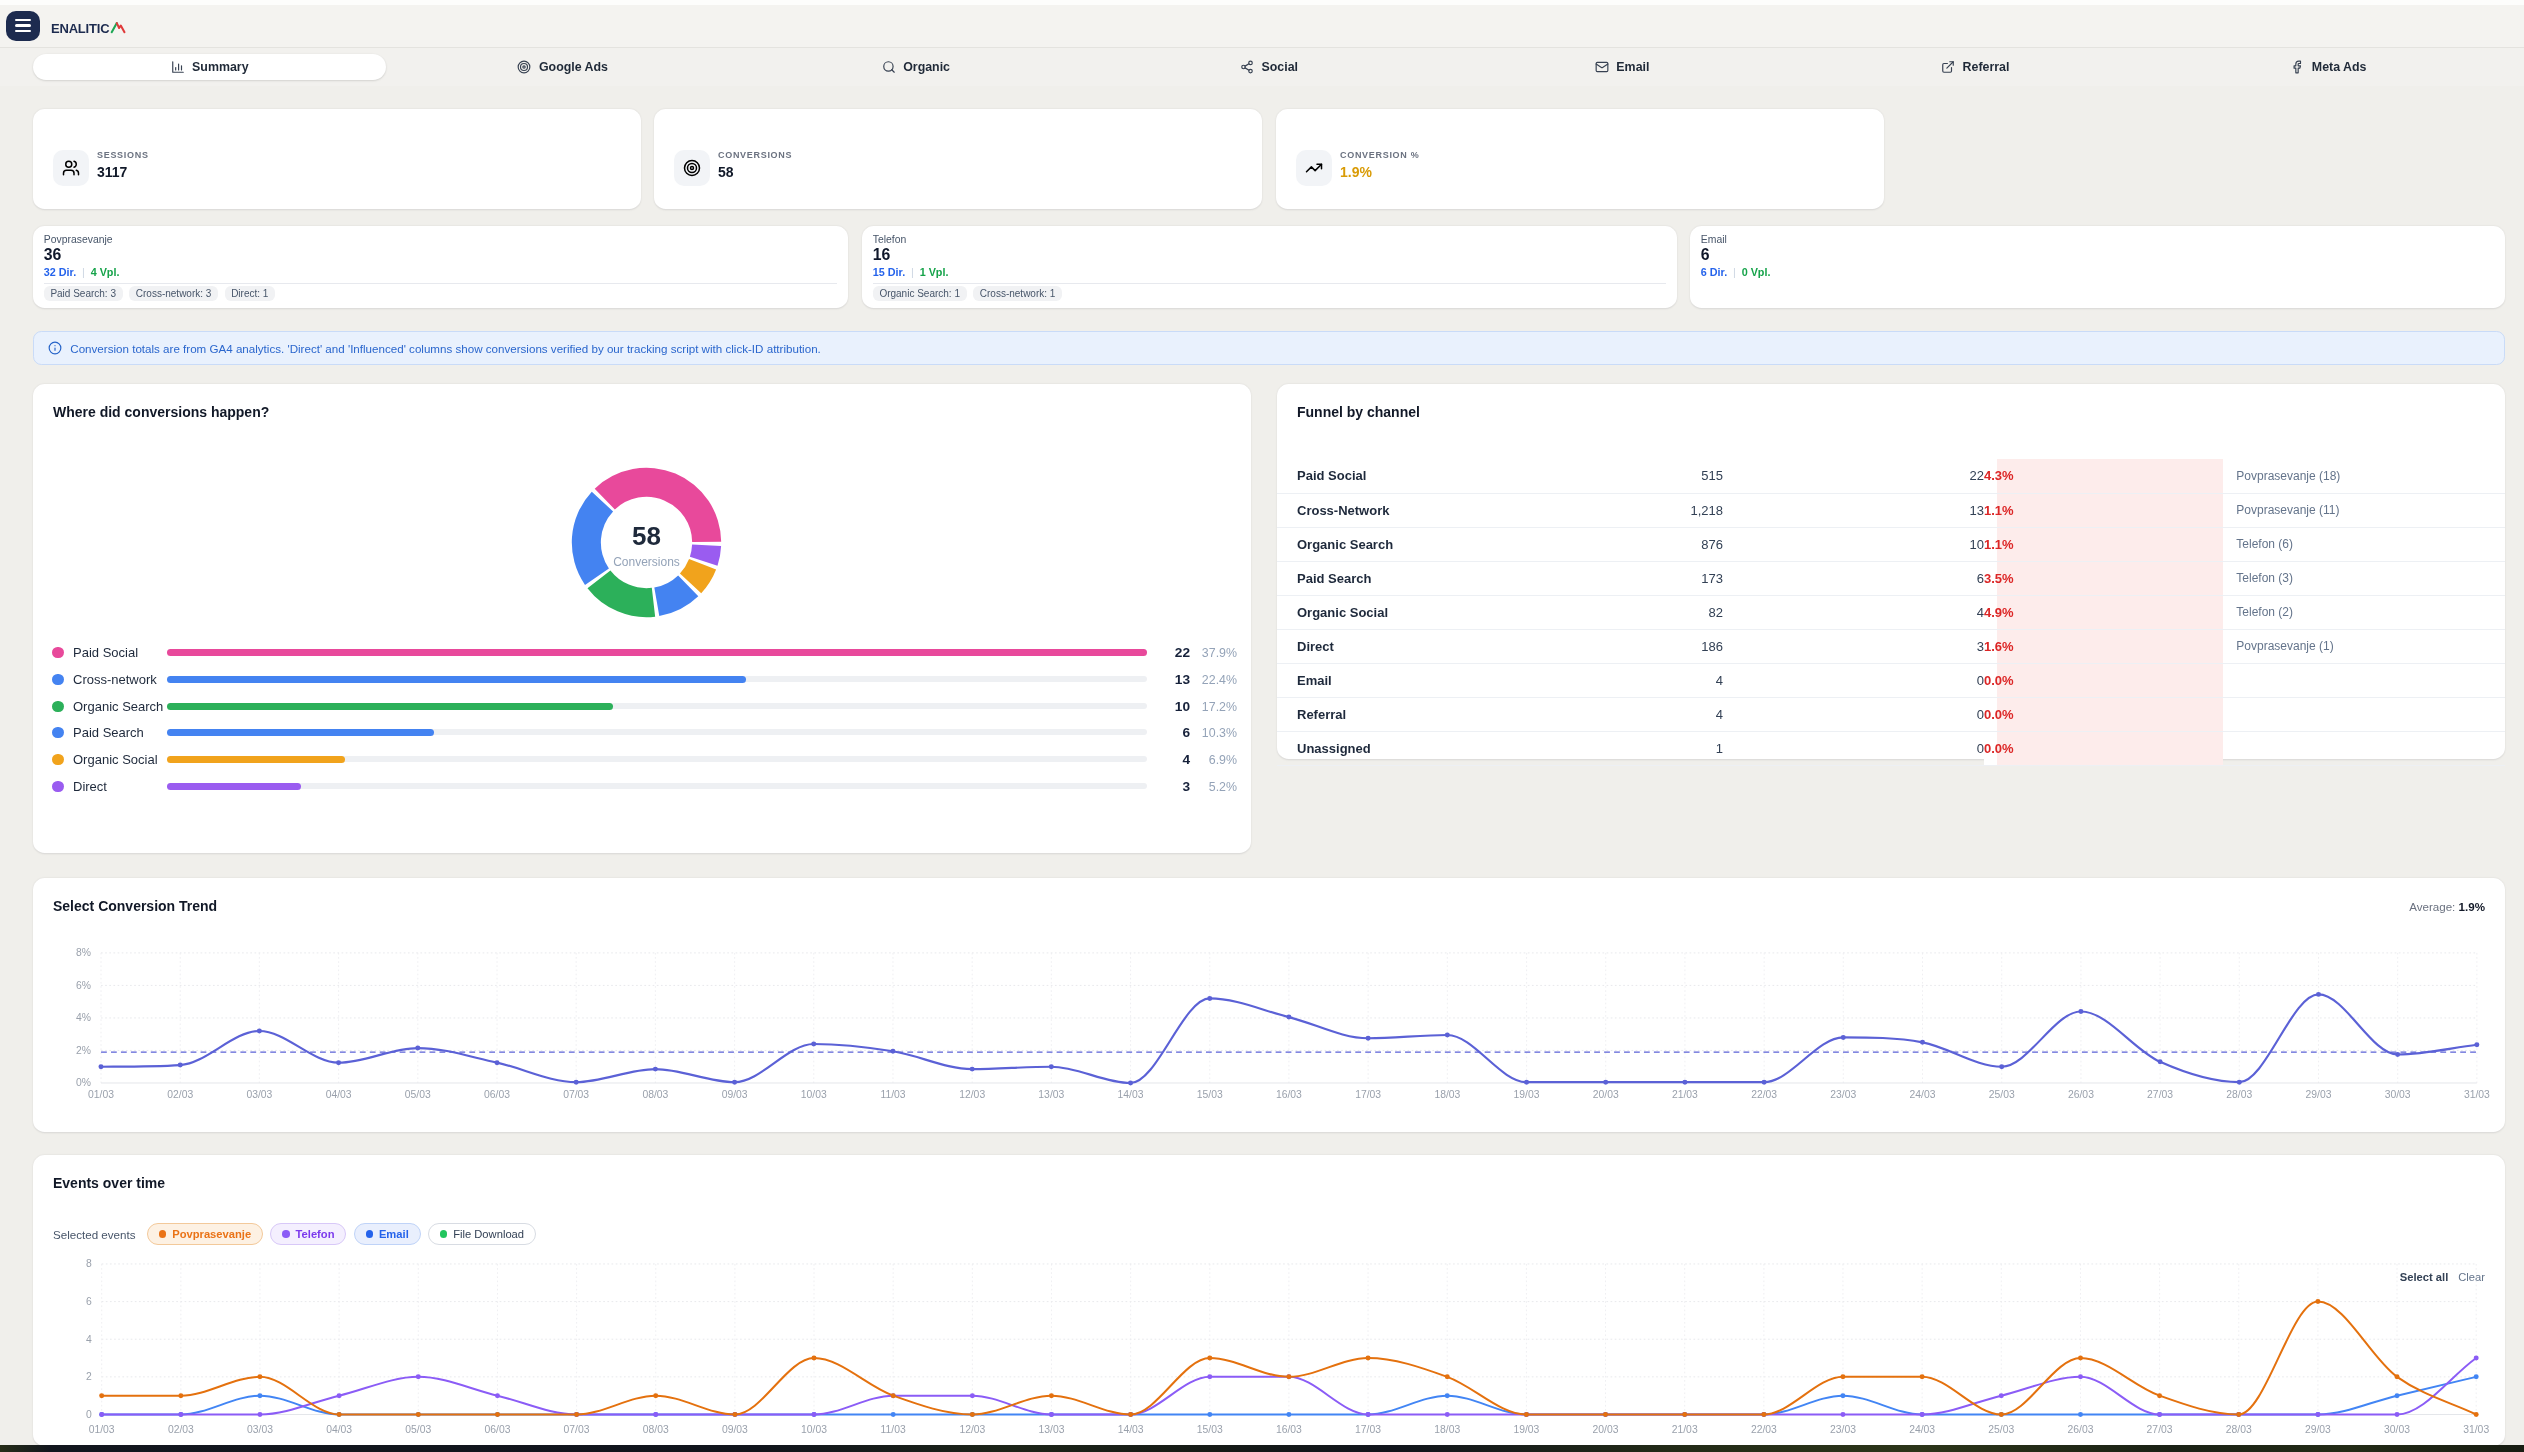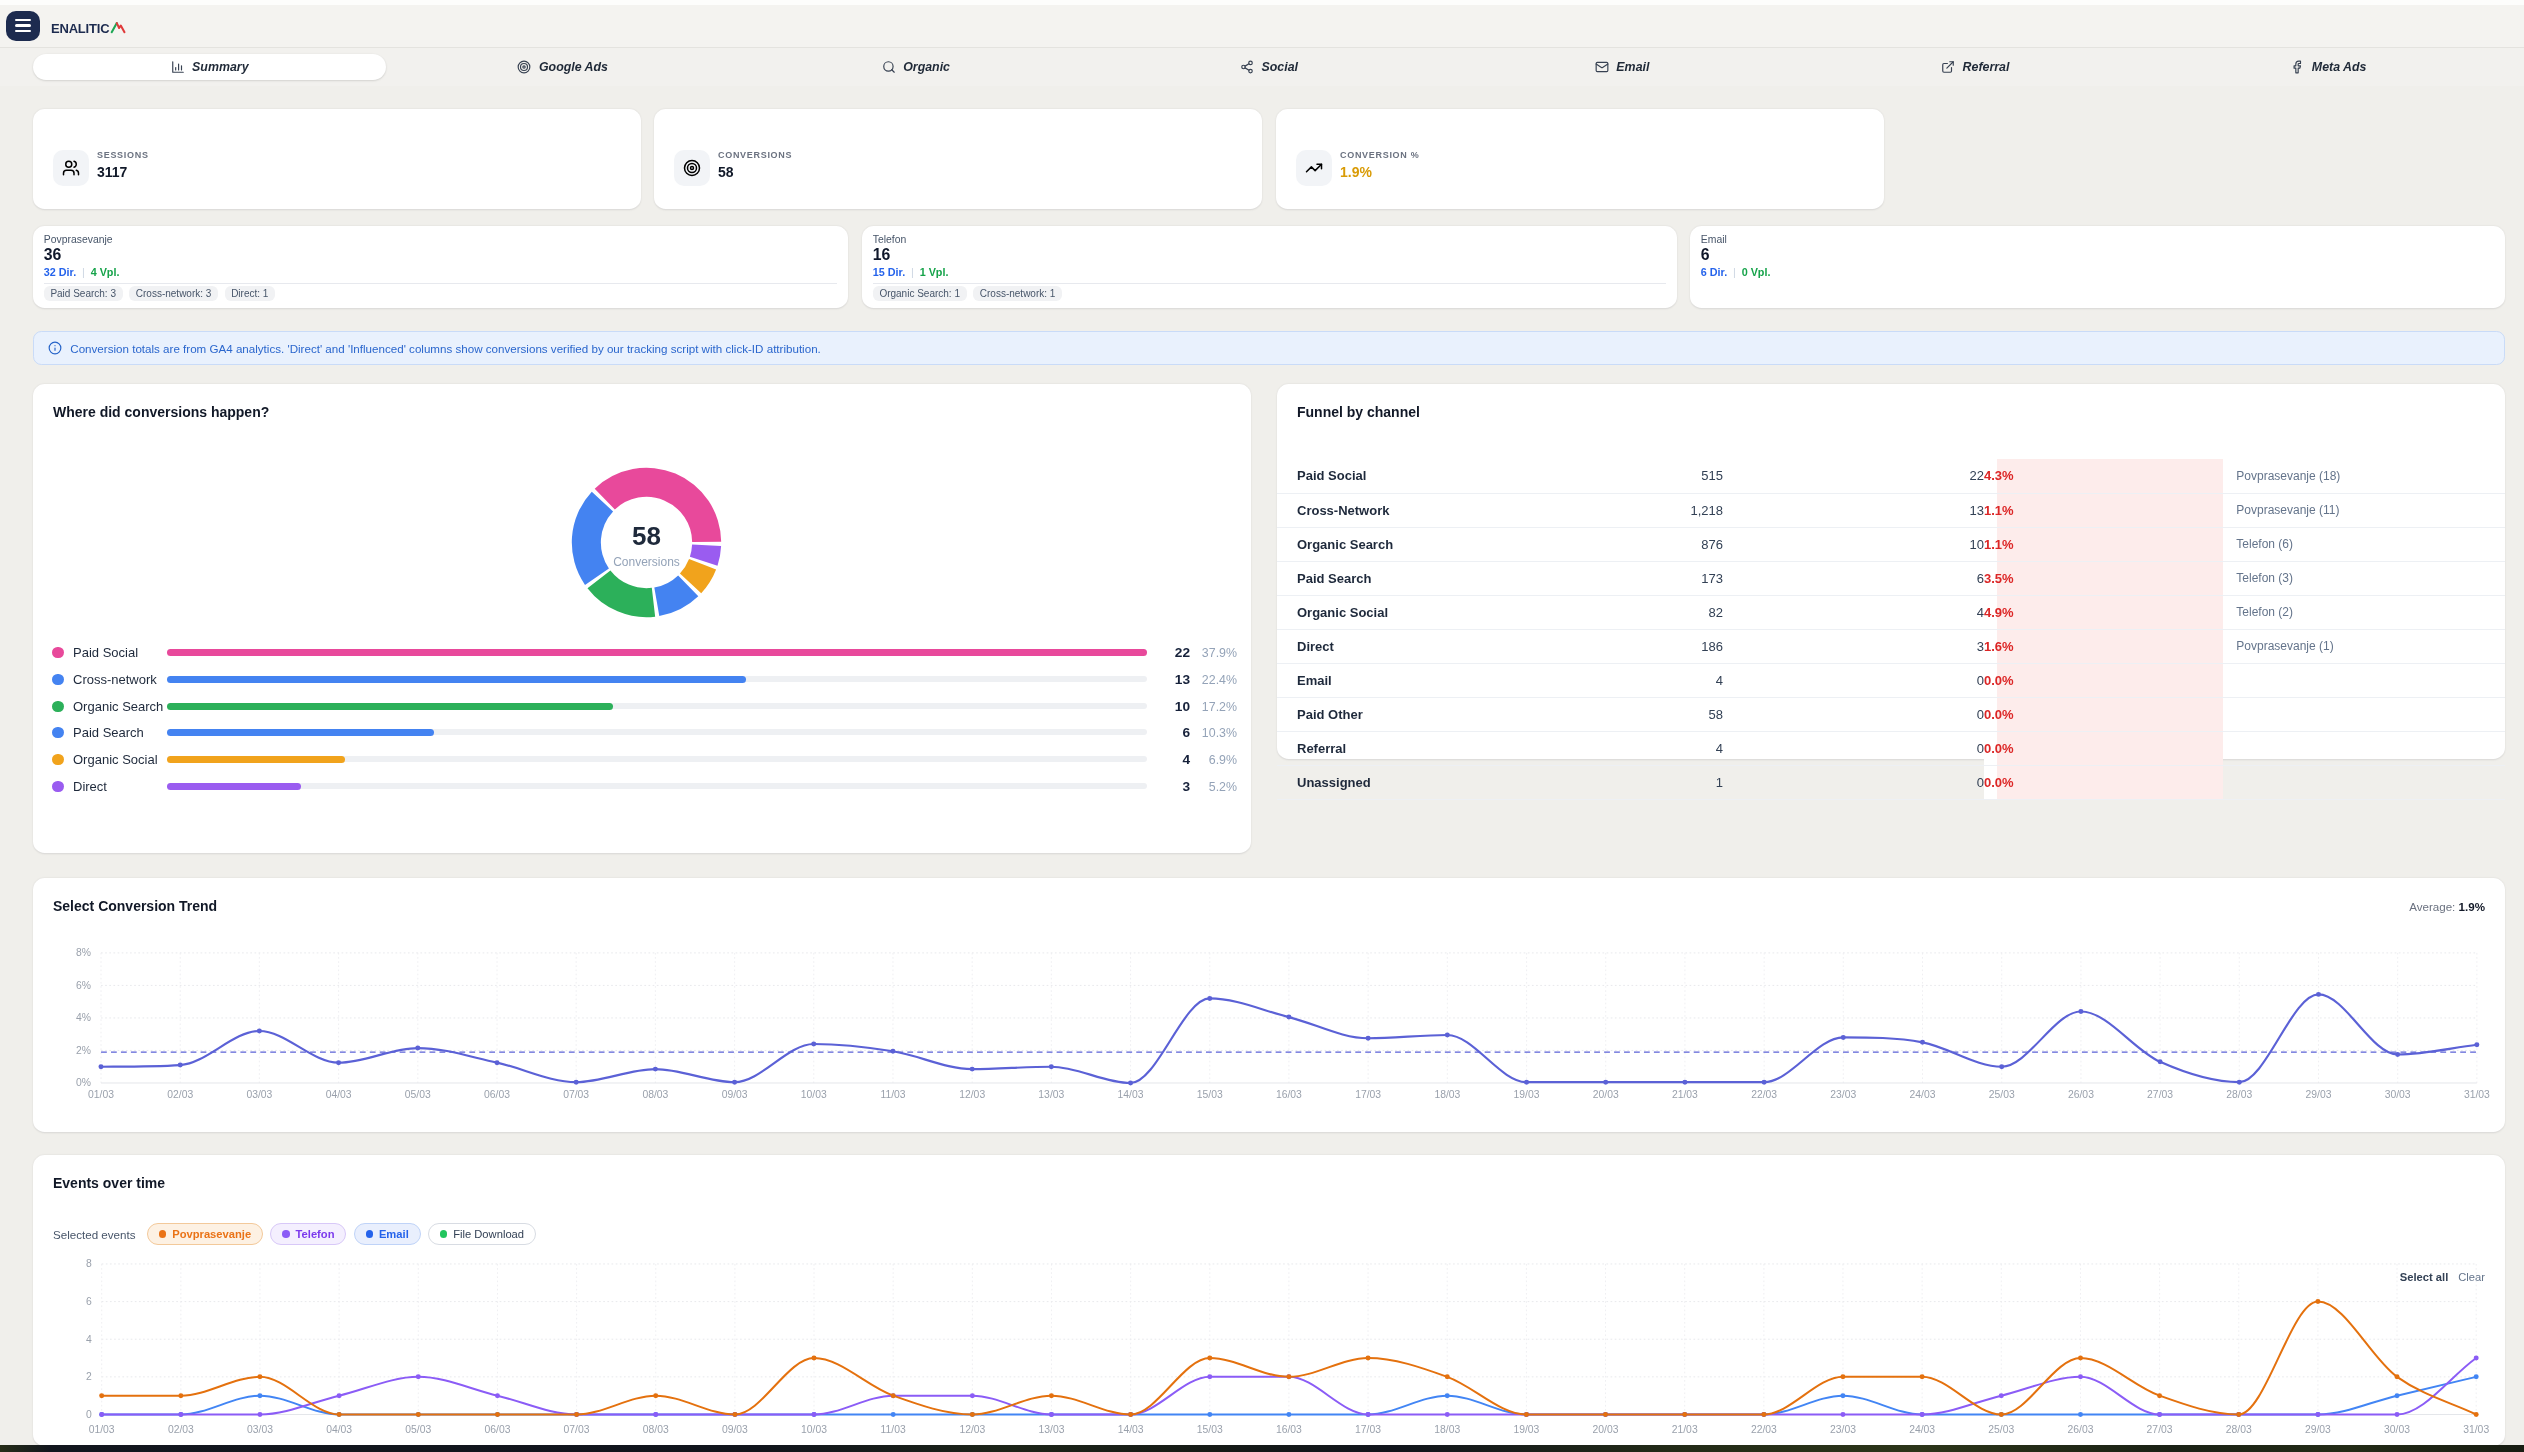--- a/index.html
+++ b/index.html
@@ -8,21 +8,21 @@
 .ax { font-size:12.5px; fill:#9aa1ac; font-family:"Liberation Sans", sans-serif; }
 
 
 #hdr { left:0; top:0; width:2525px; height:47px; background:#f4f3f0; border-top:5.8px solid #fdfdfc; }
 #menubtn { left:5.8px; top:10.8px; width:34px; height:30px; background:#1d2b4f; border-radius:10px; }
 #menubtn i { position:absolute; left:9px; width:15.8px; height:2.2px; background:#fff; border-radius:1.7px; }
 #logo { left:51px; top:21px; font-size:13px; font-weight:bold; letter-spacing:-0.2px; color:#1d2b4f; display:flex; align-items:center; }
 #logo svg { margin-left:0.8px; margin-top:-1.7px; }
 
 
-#tabs { left:0; top:47px; width:2525px; height:39px; background:#f2f1ee; border-top:0.8px solid #e4e3df; display:flex; padding:0 20px 0 33px;font-style:italic; }
+#tabs { left:0; top:47px; width:2525px; height:39px; background:#f2f1ee; border-top:0.8px solid #e4e3df; display:flex; padding:0 20px 0 33px; }
 .tab { flex:1; display:flex; align-items:center; justify-content:center; gap:7.5px; font-size:12.4px; font-weight:600; color:#1f2937; }
 .tab svg { color:#374151; }
 #tab-active { margin:5.8px 0; background:#fff; border-radius:13.3px; box-shadow:0 0.8px 2.5px rgba(0,0,0,.1), 0 0.8px 1.7px rgba(0,0,0,.06); }
 
 
 .statcard { top:109px; height:100px; width:608px; }
 .statico { position:absolute; left:20px; top:41px; width:36px; height:36px; background:#f2f4f7; border-radius:10px; display:flex; align-items:center; justify-content:center; }
 .statlabel { position:absolute; left:64px; top:41px; font-size:9px; font-weight:bold; letter-spacing:0.7px; color:#6b7280; }
 .statval { position:absolute; left:64px; top:55px; font-size:14px; font-weight:bold; color:#101828; }
 
@@ -317,27 +317,20 @@
         <tr>
           <td class="tch">Direct</td>
           <td class="tnum">186</td>
           <td class="tnum">3</td>
           <td class="tpct"><span>1.6%</span></td>
           <td class="tev">Povprasevanje (1)</td>
         </tr>
         <tr>
           <td class="tch">Email</td>
           <td class="tnum">4</td>
-          <td class="tnum">0</td>
-          <td class="tpct"><span>0.0%</span></td>
-          <td class="tev"></td>
-        </tr>
-        <tr>
-          <td class="tch">Paid Other</td>
-          <td class="tnum">58</td>
           <td class="tnum">0</td>
           <td class="tpct"><span>0.0%</span></td>
           <td class="tev"></td>
         </tr>
         <tr>
           <td class="tch">Referral</td>
           <td class="tnum">4</td>
           <td class="tnum">0</td>
           <td class="tpct"><span>0.0%</span></td>
           <td class="tev"></td>

